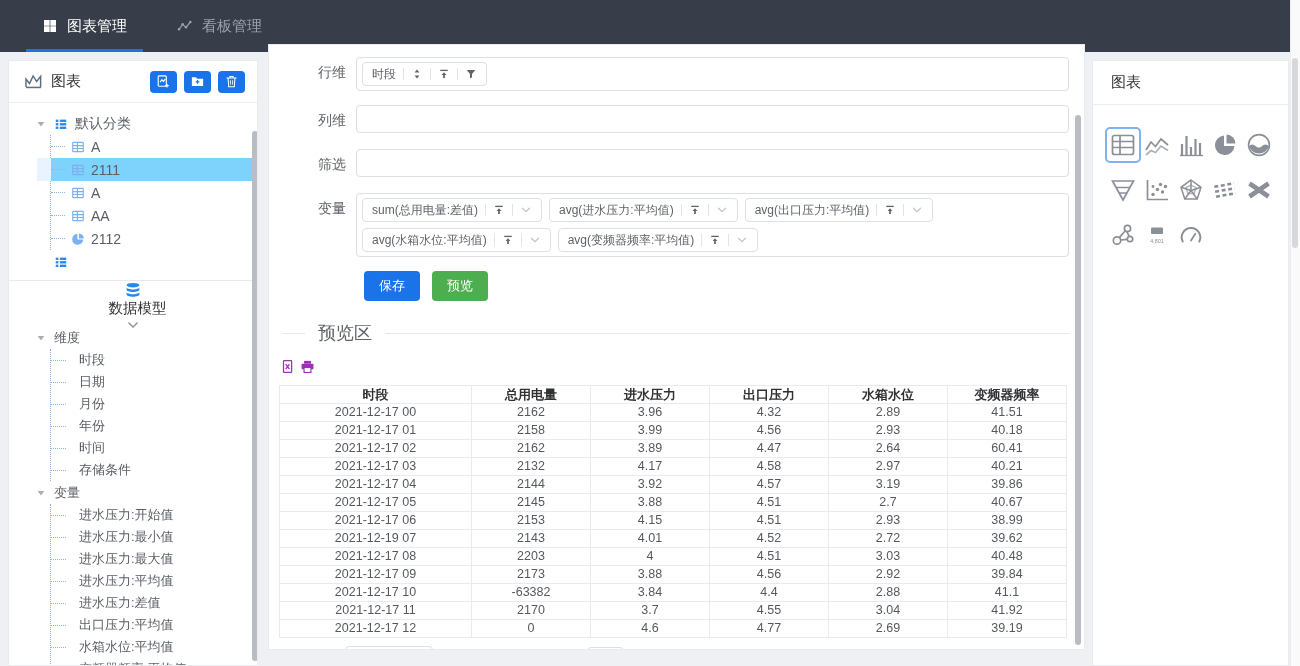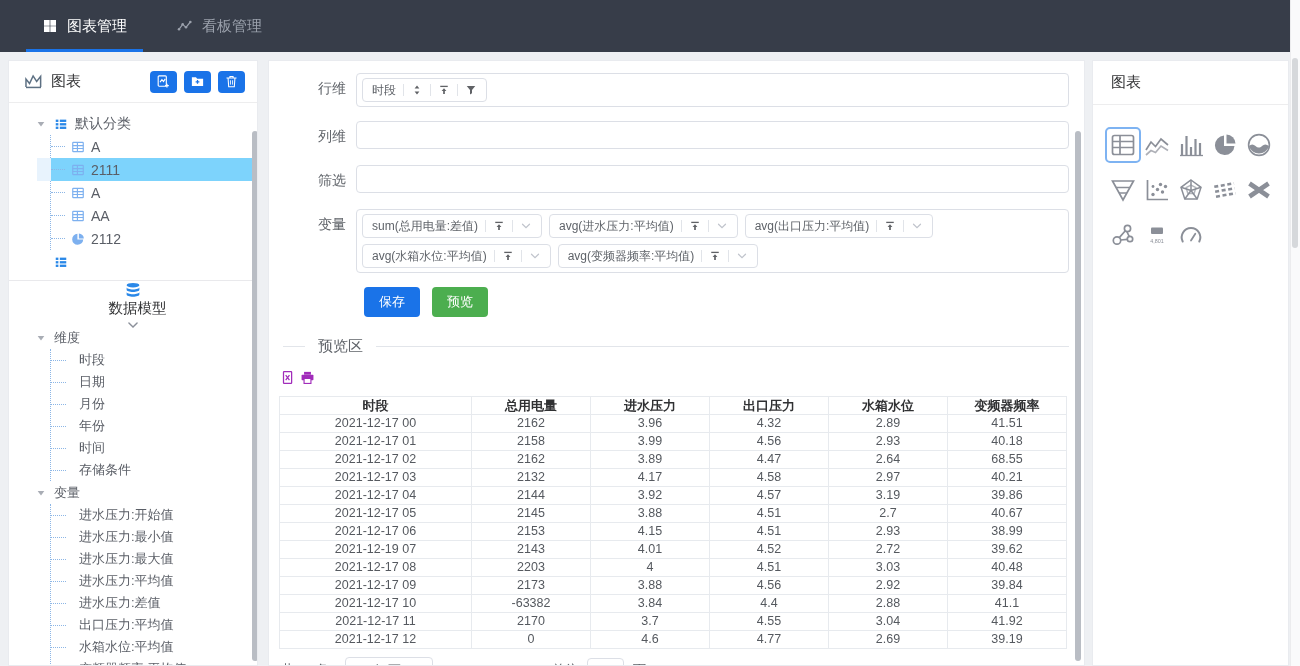--- a/index.html
+++ b/index.html
@@ -14,21 +14,21 @@
   
   .topnav { position:absolute; left:0; top:0; width:1290px; height:52px; background:#373d49;
     display:flex; align-items:center; padding-left:30px; }
   .nav-tab { display:flex; align-items:center; gap:9px; height:52px; padding:0 12px; margin-right:26px;
     color:#9ba1ac; font-size:15px; position:relative; cursor:pointer; }
   .nav-tab.active { color:#ffffff; }
   .nav-tab.active::after { content:''; position:absolute; left:-4px; right:-4px; bottom:0; height:3px; background:#1a73e8; }
 
   
   .left-panel  { position:absolute; left:8px;    top:60px; width:250px; height:606px; background:#fff; border:1px solid #e9ebef; overflow:hidden; }
-  .center-panel{ position:absolute; left:268px;  top:60px; width:817px; height:606px; background:#fff; border:1px solid #e9ebef; overflow:hidden; }
+  .center-panel{ position:absolute; left:268px;  top:44px; width:817px; height:606px; background:#fff; border:1px solid #e9ebef; overflow:hidden; }
   .right-panel { position:absolute; left:1092px; top:60px; width:197px; height:606px; background:#fff; border:1px solid #e9ebef; }
   .vthumb { position:absolute; width:6px; border-radius:3px; background:#b9bdc4; }
 
   
   .lp-header { height:42px; display:flex; align-items:center; padding:0 12px 0 15px; border-bottom:1px solid #ededee; }
   .lp-chart-icon { width:19px; height:19px; color:#5d7083; }
   .lp-title { font-size:15px; color:#303133; margin-left:8px; flex:1; }
   .tool-btn { width:27px; height:22px; background:#1a73e8; border-radius:4px; display:flex; align-items:center;
     justify-content:center; margin-left:7px; cursor:pointer; }
   .tool-btn .icon { width:15px; height:15px; }
@@ -68,21 +68,21 @@
   .btn { border:none; border-radius:4px; color:#fff; font-size:13px; line-height:30px; height:30px; padding:0 15px;
     cursor:pointer; font-family:inherit; }
   .btn.save { background:#1a73e8; }
   .btn.preview { background:#4cae4f; }
 
   
   .section-divider { display:flex; align-items:center; margin:20px 15px 0 14px; }
   .sd-line { height:1px; background:#e2e5ea; }
   .sd-line.short { width:22px; }
   .sd-line.long { flex:1; }
-  .sd-text { margin:0 13px; font-size:15px; color:#5f6369; }
+  .sd-text { margin:0 13px; font-size:18px; color:#5f6369; }
   .export-row { margin:14px 0 0 12px; display:flex; align-items:center; gap:4px; }
   .exp-icon { width:15px; height:15px; color:#a12cba; cursor:pointer; }
   .preview-table { border-collapse:collapse; margin:11px 0 0 10px; width:787px; table-layout:fixed; }
   .preview-table th, .preview-table td { border:1px solid #e7eaee; text-align:center; padding:0;
     height:18px; line-height:17px; font-size:12.5px; overflow:hidden; white-space:nowrap; }
   .preview-table th { color:#303133; font-weight:bold; font-size:13px; }
   .preview-table td { color:#55595f; }
   .pagination { display:flex; align-items:center; margin:8px 0 0 12px; font-size:13px; color:#5f6369; }
   .pg-total { margin-right:16px; }
   .pg-size { width:88px; height:26px; border:1px solid #dcdfe6; border-radius:4px; display:flex; align-items:center;
@@ -521,21 +521,21 @@
           <td>4.56</td>
           <td>2.93</td>
           <td>40.18</td>
         </tr>
         <tr>
           <td>2021-12-17 02</td>
           <td>2162</td>
           <td>3.89</td>
           <td>4.47</td>
           <td>2.64</td>
-          <td>68.55</td>
+          <td>60.41</td>
         </tr>
         <tr>
           <td>2021-12-17 03</td>
           <td>2132</td>
           <td>4.17</td>
           <td>4.58</td>
           <td>2.97</td>
           <td>40.21</td>
         </tr>
         <tr>

